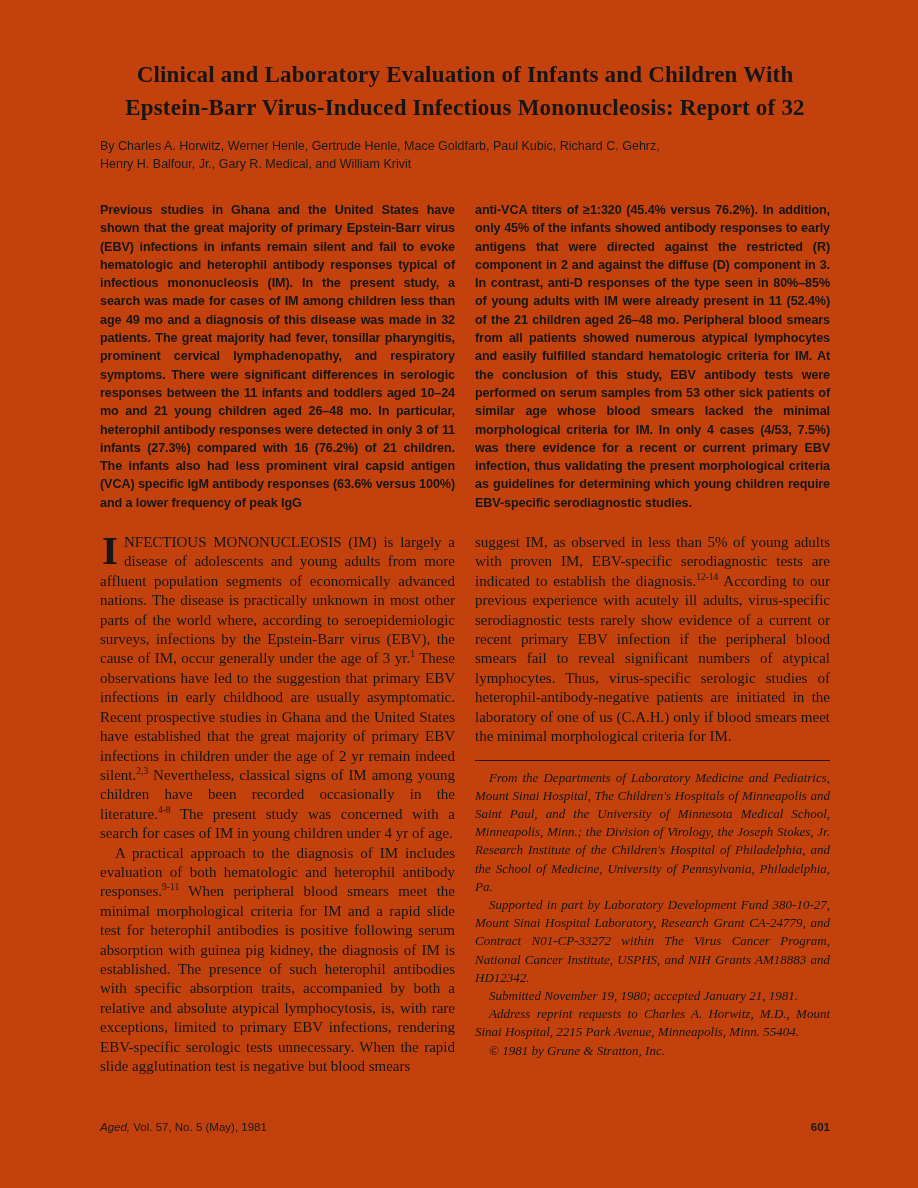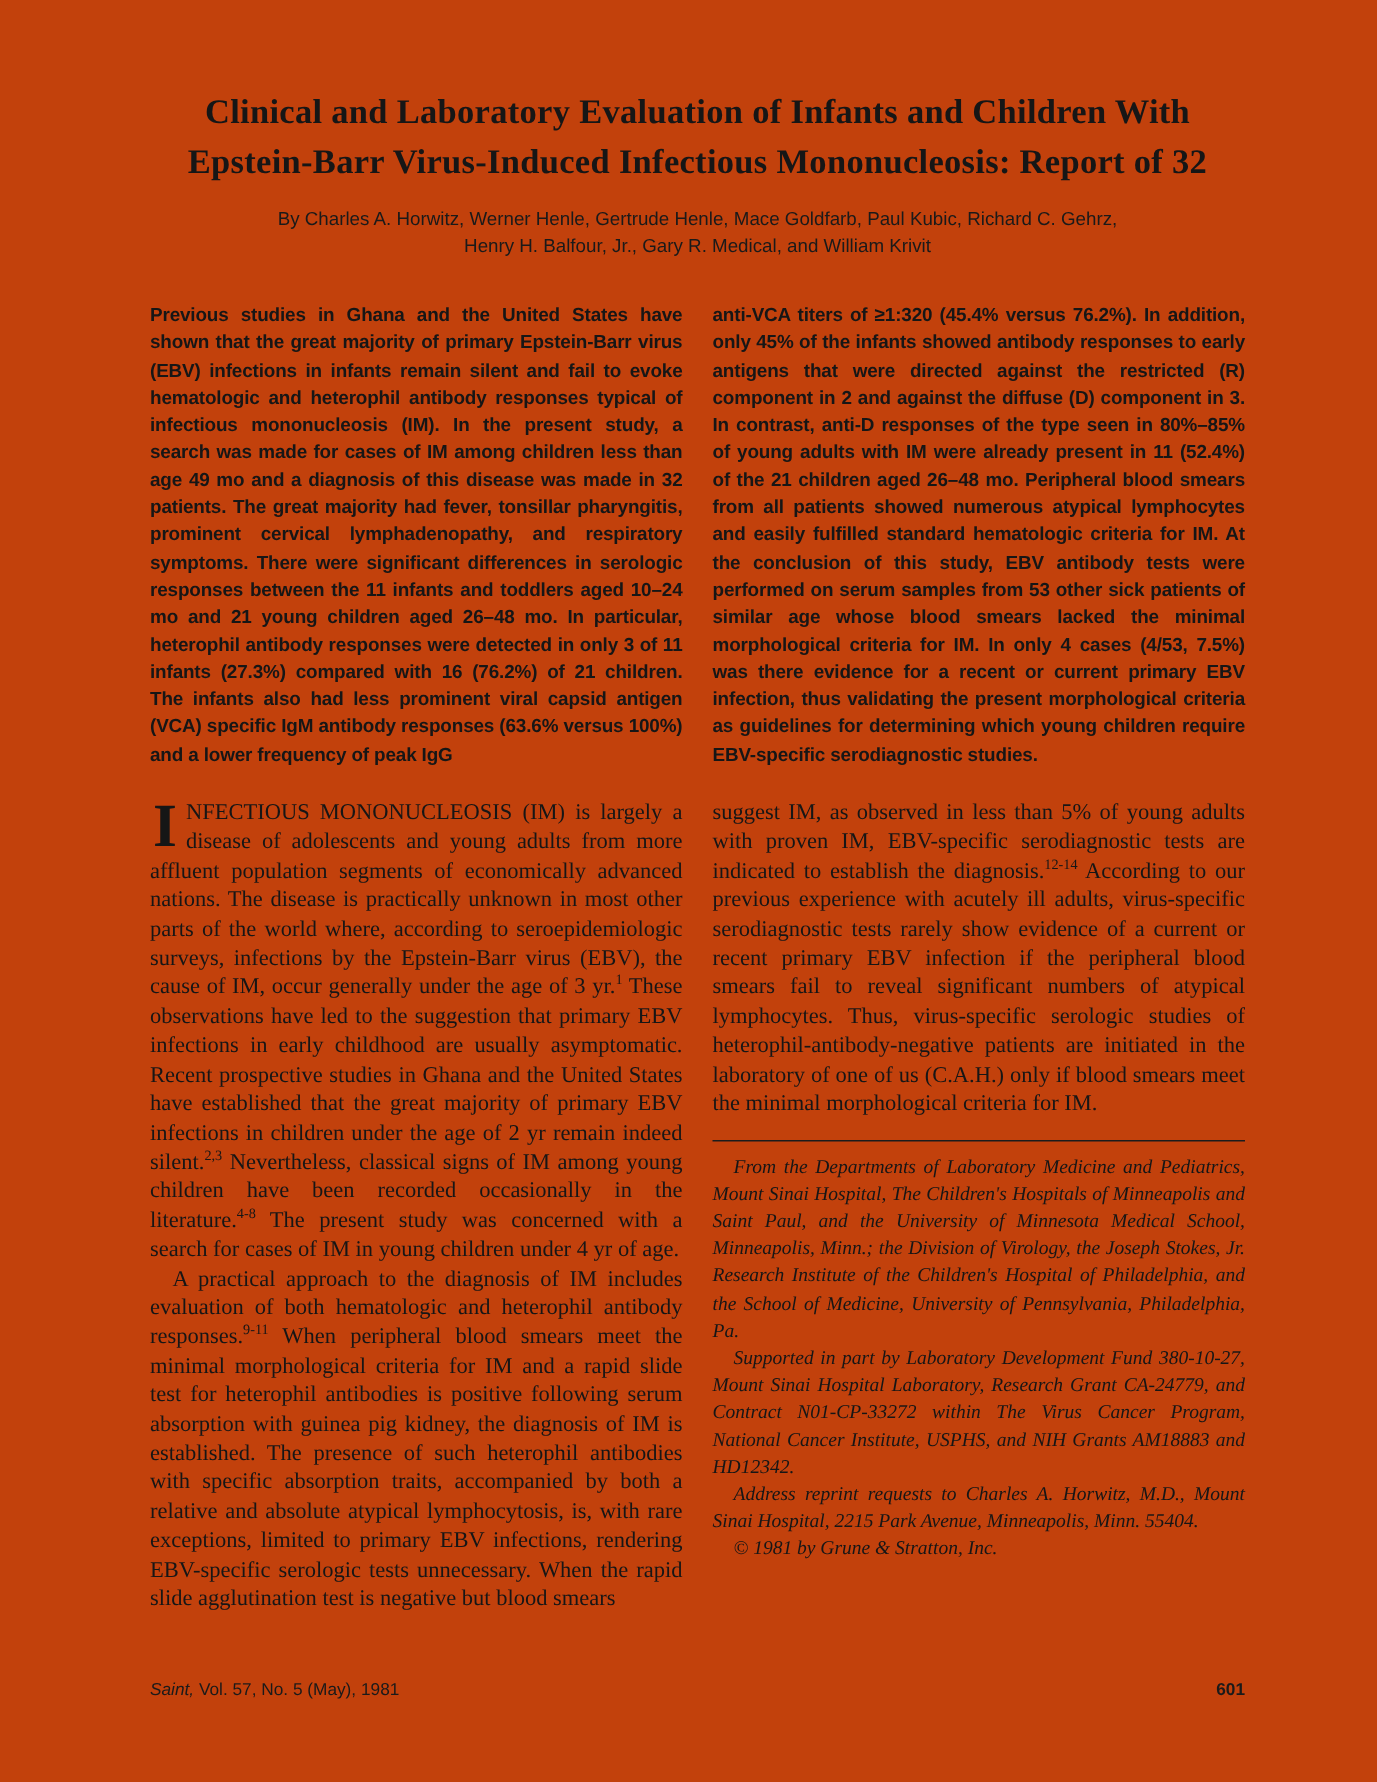--- a/index.html
+++ b/index.html
@@ -19,21 +19,20 @@
     margin:0;
     text-align:center;
     font-family:"Liberation Serif", serif;
     font-size:23px;
     font-weight:bold;
     line-height:33px;
     letter-spacing:0.2px;
   }
   .byline {
     margin-top:13px;
-    text-align:center;
     font-family:"Liberation Sans", sans-serif;
     font-size:12.5px;
     line-height:18px;
     color:#1a1a1a;
   }
   
   .two-col { display:flex; gap:20px; }
   .col { width:360px; }
   
   .abstract {
@@ -116,25 +115,26 @@
     <div class="col">
       <p><span class="dropcap">I</span><span>NFECTIOUS MONONUCLEOSIS (IM) is largely a disease of adolescents and young adults from more affluent population segments of economically advanced nations. The disease is practically unknown in most other parts of the world where, according to seroepidemiologic surveys, infections by the Epstein-Barr virus (EBV), the cause of IM, occur generally under the age of 3 yr.<sup>1</sup> These observations have led to the suggestion that primary EBV infections in early childhood are usually asymptomatic. Recent prospective studies in Ghana and the United States have established that the great majority of primary EBV infections in children under the age of 2 yr remain indeed silent.<sup>2,3</sup> Nevertheless, classical signs of IM among young children have been recorded occasionally in the literature.<sup>4-8</sup> The present study was concerned with a search for cases of IM in young children under 4 yr of age.</span></p>
       <p class="indent"><span>A practical approach to the diagnosis of IM includes evaluation of both hematologic and heterophil antibody responses.<sup>9-11</sup> When peripheral blood smears meet the minimal morphological criteria for IM and a rapid slide test for heterophil antibodies is positive following serum absorption with guinea pig kidney, the diagnosis of IM is established. The presence of such heterophil antibodies with specific absorption traits, accompanied by both a relative and absolute atypical lymphocytosis, is, with rare exceptions, limited to primary EBV infections, rendering EBV-specific serologic tests unnecessary. When the rapid slide agglutination test is negative but blood smears</span></p>
     </div>
     <div class="col">
       <p><span>suggest IM, as observed in less than 5% of young adults with proven IM, EBV-specific serodiagnostic tests are indicated to establish the diagnosis.<sup>12-14</sup> According to our previous experience with acutely ill adults, virus-specific serodiagnostic tests rarely show evidence of a current or recent primary EBV infection if the peripheral blood smears fail to reveal significant numbers of atypical lymphocytes. Thus, virus-specific serologic studies of heterophil-antibody-negative patients are initiated in the laboratory of one of us (C.A.H.) only if blood smears meet the minimal morphological criteria for IM.</span></p>
 
       <div class="footnotes">
         <p>From the Departments of Laboratory Medicine and Pediatrics, Mount Sinai Hospital, The Children's Hospitals of Minneapolis and Saint Paul, and the University of Minnesota Medical School, Minneapolis, Minn.; the Division of Virology, the Joseph Stokes, Jr. Research Institute of the Children's Hospital of Philadelphia, and the School of Medicine, University of Pennsylvania, Philadelphia, Pa.</p>
         <p>Supported in part by Laboratory Development Fund 380-10-27, Mount Sinai Hospital Laboratory, Research Grant CA-24779, and Contract N01-CP-33272 within The Virus Cancer Program, National Cancer Institute, USPHS, and NIH Grants AM18883 and HD12342.</p>
+        <p>Submitted November 19, 1980; accepted January 21, 1981.</p>
         <p>Address reprint requests to Charles A. Horwitz, M.D., Mount Sinai Hospital, 2215 Park Avenue, Minneapolis, Minn. 55404.</p>
         <p>© 1981 by Grune &amp; Stratton, Inc.</p>
 
       </div>
     </div>
   </section>
 
   <div class="footer">
-    <span><span class="journal-italic">Saint,</span><span> Vol. 57, No. 5 (May), 1981</span></span>
+    <span><span class="journal-italic">Aged,</span><span> Vol. 57, No. 5 (May), 1981</span></span>
     <span class="page-num">601</span>
   </div>
 
 </div>
 
 </body></html>

